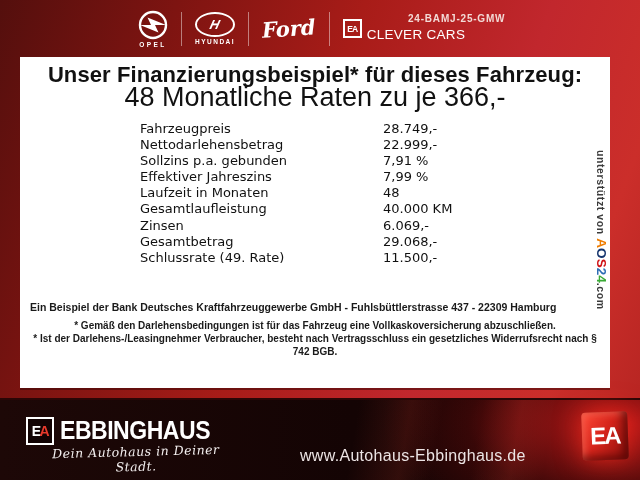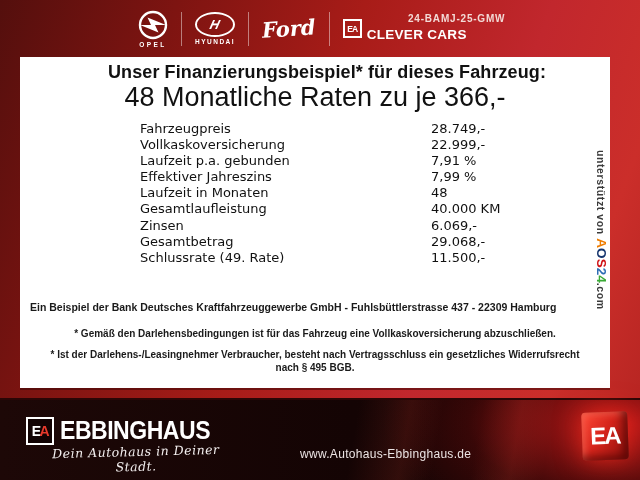--- a/index.html
+++ b/index.html
@@ -11,56 +11,56 @@
   .header{position:absolute;left:0;top:0;width:640px;height:57px;}
   .brand-row{position:absolute;left:138px;top:0;height:57px;display:flex;align-items:center;gap:13px;}
   .brand{display:flex;flex-direction:column;align-items:center;color:#fff;}
   .brand-sub{font-size:6.5px;letter-spacing:2.5px;margin-top:1px;color:#fff;font-weight:bold;}
   .divider{width:1px;height:34px;background:rgba(255,255,255,.45);}
   .hy-ellipse{width:36px;height:21px;border:2px solid #fff;border-radius:50%;display:flex;align-items:center;justify-content:center;}
   .hy-ellipse span{font-size:13px;font-weight:bold;font-style:italic;transform:skewX(-14deg);line-height:1;}
   .ford-script{font-family:"DejaVu Serif",serif;font-style:italic;font-weight:bold;font-size:21px;color:#fff;transform:rotate(-4deg);}
   .cc{display:flex;align-items:center;gap:5px;color:#fff;}
   .ea-mini{width:15px;height:15px;border:2px solid #fff;display:flex;align-items:center;justify-content:center;font-size:8.5px;font-weight:bold;letter-spacing:-1px;}
-  .cc-label{font-size:13.5px;font-weight:bold;letter-spacing:.3px;margin-top:11px;}
+  .cc-label{font-size:13.5px;font-weight:normal;letter-spacing:.3px;margin-top:11px;}
   .plate{position:absolute;left:408px;top:13px;font-size:10px;font-weight:bold;color:#f3dad6;letter-spacing:.8px;}
 
   
   .panel{position:absolute;left:20px;top:57px;width:590px;height:331px;background:#fff;color:#111;
     box-shadow:0 2px 0 rgba(60,8,8,.55), inset 0 0 0 0 #fff;}
-  .title1{position:absolute;left:0;top:5px;width:100%;text-align:center;font-size:18px;font-weight:bold;letter-spacing:.1px;padding-left:12px;}
+  .title1{position:absolute;left:0;top:5px;width:100%;text-align:center;font-size:22px;font-weight:bold;letter-spacing:.1px;}
   .title2{position:absolute;left:0;top:25px;width:100%;text-align:center;font-size:27px;font-weight:400;}
   .finance-table{position:absolute;left:120px;top:64px;font-family:"DejaVu Sans",sans-serif;font-size:13px;}
   .trow{height:16.1px;line-height:16.1px;white-space:nowrap;}
   .tlabel{display:inline-block;width:243px;}
-  .tvalue{display:inline-block;margin-left:48px;}
+  .tvalue{display:inline-block;}
   .bank-line{position:absolute;left:10px;top:244px;width:570px;font-size:10.5px;font-weight:bold;color:#1a1a1a;}
   .disclaimers{position:absolute;left:10px;top:262px;width:570px;text-align:center;font-size:10px;font-weight:bold;line-height:13px;color:#1a1a1a;}
-  .disclaimers p{margin:8px;}
+  .disclaimers p{margin:0;}
 
   
   .vert{position:absolute;right:1px;top:93px;height:236px;writing-mode:vertical-rl;
     font-size:10.5px;font-weight:bold;color:#3b3b3b;letter-spacing:.6px;white-space:nowrap;}
   .aos{font-size:13.5px;font-weight:bold;letter-spacing:0;}
   .aos-a{color:#ef7d00;} .aos-o{color:#16356e;} .aos-s{color:#d01317;} .aos-2{color:#2e6db4;} .aos-4{color:#3aaa35;}
 
   
   .footer{position:absolute;left:0;top:398px;width:640px;height:82px;border-top:2px solid #2a0606;box-sizing:border-box;
     background:
       radial-gradient(ellipse 340px 170px at 97% 30%, rgba(232,30,30,.78), rgba(130,12,12,.28) 45%, rgba(0,0,0,0) 70%),
       linear-gradient(100deg, rgba(255,70,50,0) 55%, rgba(255,80,60,.12) 63%, rgba(255,70,50,0) 68%, rgba(255,70,50,0) 74%, rgba(255,90,70,.16) 80%, rgba(255,70,50,0) 85%),
       linear-gradient(90deg,#1d0807,#140404 55%,#230707);}
   .ebb-row{position:absolute;left:26px;top:16px;display:flex;align-items:center;gap:6px;}
   .ea-box{width:24px;height:24px;border:2px solid #fff;background:#120303;display:flex;align-items:center;justify-content:center;
     font-size:14px;font-weight:bold;letter-spacing:-1.5px;}
   .ea-box .e{color:#fff;} .ea-box .a{color:#e8392b;}
   .ebb-name{font-size:25px;font-weight:bold;color:#fff;letter-spacing:-.5px;transform:scaleX(.92);transform-origin:left center;}
   .tagline{position:absolute;left:36px;top:44px;width:200px;text-align:center;
     font-family:"DejaVu Serif",serif;font-style:italic;font-size:12.5px;color:#f2eeee;letter-spacing:.5px;transform:rotate(-1.5deg);}
-  .website{position:absolute;left:300px;top:47px;font-size:12px;color:#ece4e4;letter-spacing:.3px;}
+  .website{position:absolute;left:300px;top:47px;font-size:16px;color:#ece4e4;letter-spacing:.3px;}
   .ea-cube{position:absolute;right:12px;top:12px;width:46px;height:48px;border-radius:4px;
     background:linear-gradient(125deg,#ff4a38 0%,#d6251c 45%,#8e0f0c 100%);
     box-shadow:0 0 26px rgba(255,45,30,.75), inset -5px -4px 8px rgba(60,0,0,.6), inset 3px 3px 6px rgba(255,120,100,.5);
     transform:rotate(-2deg);display:flex;align-items:center;justify-content:center;
     font-size:24px;font-weight:bold;color:#fff;letter-spacing:-2px;}
 
   svg{display:block;}
 </style>
 </head>
 <body>
@@ -106,24 +106,24 @@
 
   <div class="panel">
     <div class="title1">Unser Finanzierungsbeispiel* für dieses Fahrzeug:</div>
     <div class="title2">48 Monatliche Raten zu je 366,-</div>
 
     <div class="finance-table">
       <div class="trow">
         <span class="tlabel">Fahrzeugpreis</span><span class="tvalue">28.749,-</span>
       </div>
       <div class="trow">
-        <span class="tlabel">Vollkaskoversicherung</span><span class="tvalue">22.999,-</span>
+        <span class="tlabel">Nettodarlehensbetrag</span><span class="tvalue">22.999,-</span>
       </div>
       <div class="trow">
-        <span class="tlabel">Laufzeit p.a. gebunden</span><span class="tvalue">7,91 %</span>
+        <span class="tlabel">Sollzins p.a. gebunden</span><span class="tvalue">7,91 %</span>
       </div>
       <div class="trow">
         <span class="tlabel">Effektiver Jahreszins</span><span class="tvalue">7,99 %</span>
       </div>
       <div class="trow">
         <span class="tlabel">Laufzeit in Monaten</span><span class="tvalue">48</span>
       </div>
       <div class="trow">
         <span class="tlabel">Gesamtlaufleistung</span><span class="tvalue">40.000 KM</span>
       </div>
@@ -135,21 +135,21 @@
       </div>
       <div class="trow">
         <span class="tlabel">Schlussrate (49. Rate)</span><span class="tvalue">11.500,-</span>
       </div>
     </div>
 
     <div class="bank-line">Ein Beispiel der Bank Deutsches Kraftfahrzeuggewerbe GmbH - Fuhlsbüttlerstrasse 437 - 22309 Hamburg</div>
 
     <div class="disclaimers">
       <p>* Gemäß den Darlehensbedingungen ist für das Fahrzeug eine Vollkaskoversicherung abzuschließen.</p>
-      <p>* Ist der Darlehens-/Leasingnehmer Verbraucher, besteht nach Vertragsschluss ein gesetzliches Widerrufsrecht nach § 495 BGB.</p>
+      <p>* Ist der Darlehens-/Leasingnehmer Verbraucher, besteht nach Vertragsschluss ein gesetzliches Widerrufsrecht nach § 742 BGB.</p>
     </div>
 
     <div class="vert">
       <span>unterstützt von </span><span class="aos"><span class="aos-a">A</span><span class="aos-o">O</span><span class="aos-s">S</span><span class="aos-2">2</span><span class="aos-4">4</span></span><span>.com</span>
     </div>
   </div>
 
   <div class="footer">
     <div class="ebb-row">
       <span class="ea-box">

